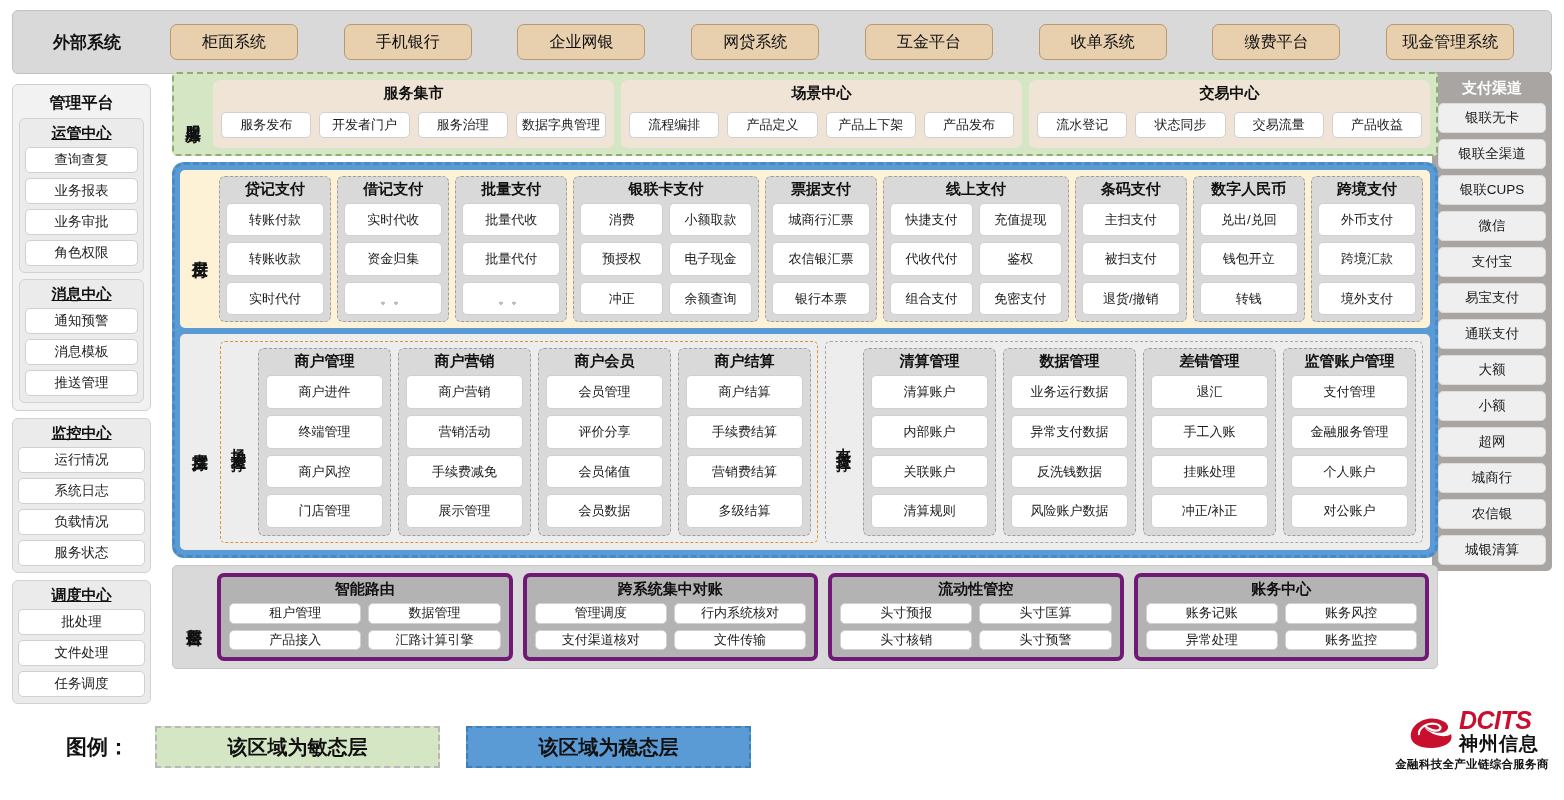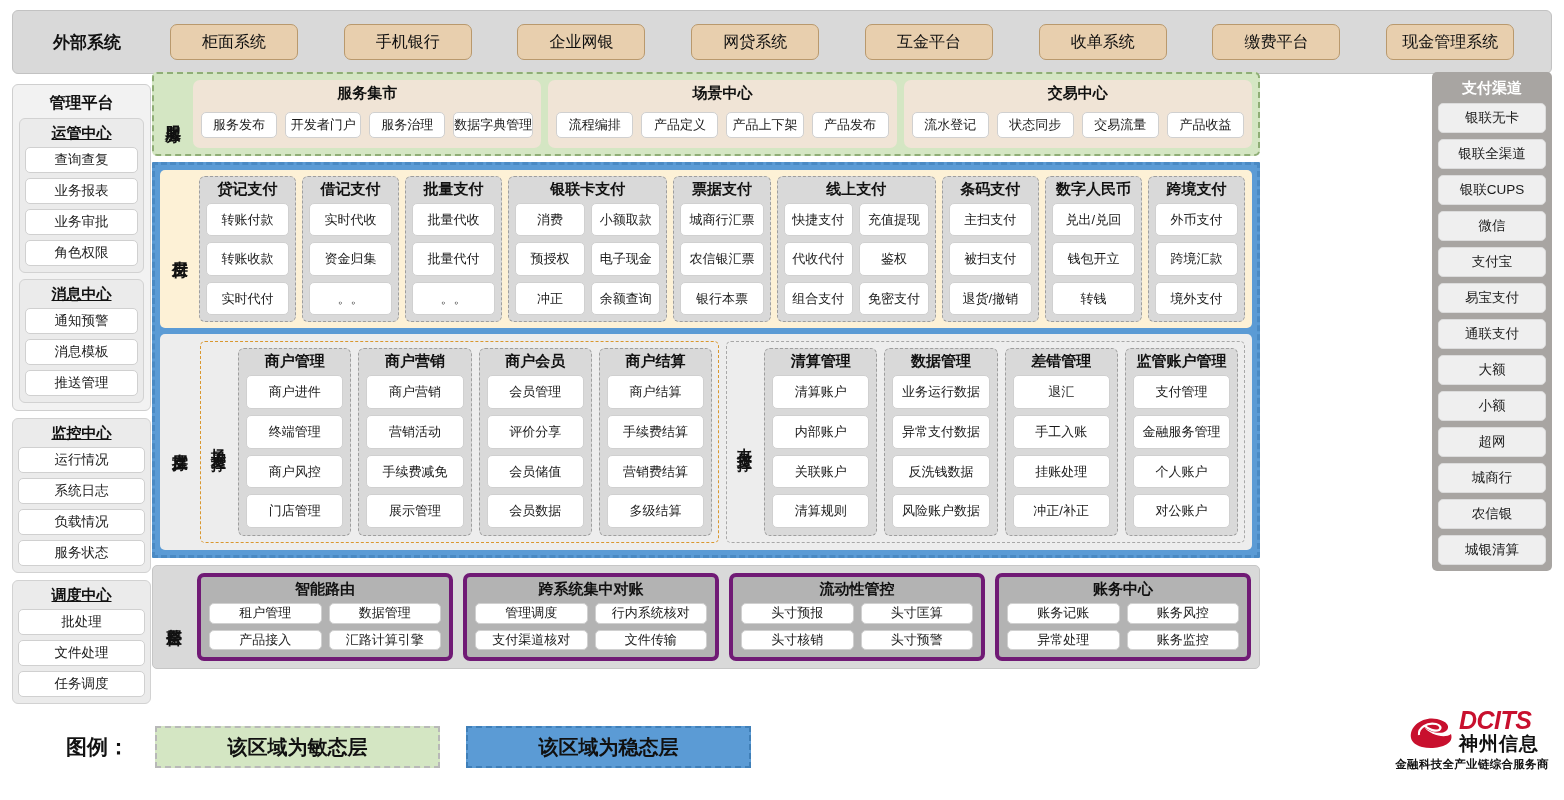--- a/index.html
+++ b/index.html
@@ -69,21 +69,21 @@
   .rightcol-title{
     font-size:15px;font-weight:bold;color:#fff;text-align:center;padding:3px 0 5px;
   }
   .rightcol .pill{
     height:30px;margin-bottom:6px;background:#efefef;border:1px solid #dcdcdc;
     font-size:13.5px;
   }
   .rightcol .pill:last-child{margin-bottom:0;}
 
   
-  .center{position:absolute;left:152px;top:72px;width:1108px;}
+  .center{position:absolute;left:172px;top:72px;width:1266px;}
 
   
   .svc-layer{
     background:#d4e6c3;border:2px dashed #8fae76;border-radius:5px;
     display:flex;align-items:stretch;padding:6px;gap:7px;height:84px;
   }
   .vlabel{
     width:26px;flex:0 0 26px;display:flex;align-items:center;justify-content:center;
     font-size:16px;font-weight:bold;color:#111;
     writing-mode:vertical-rl;letter-spacing:1px;line-height:1;
@@ -91,21 +91,21 @@
   .svc-card{
     flex:1;background:#f0e4d6;border-radius:7px;padding:3px 8px 6px;
     display:flex;flex-direction:column;
   }
   .card-title{font-size:15px;font-weight:bold;color:#111;text-align:center;padding:1px 0 4px;}
   .svc-row{display:flex;gap:8px;justify-content:center;flex:1;align-items:center;}
   .svc-row .pill{flex:1;height:26px;font-size:13px;max-width:120px;}
 
   
   .stable{
-    margin-top:6px;background:#5b9bd5;border:3px dashed #4a8ac4;border-radius:1px;
+    margin-top:6px;background:#5b9bd5;border:3px dashed #4a8ac4;border-radius:12px;
     padding:5px;
   }
   
   .pay-layer{
     background:#fdf1d6;border-radius:5px;display:flex;align-items:stretch;
     padding:6px 7px;gap:6px;height:158px;
   }
   .paygroup{
     background:#d9d9d9;border:1.5px dashed #9e9e9e;border-radius:6px;
     padding:2px 6px 6px;display:flex;flex-direction:column;

